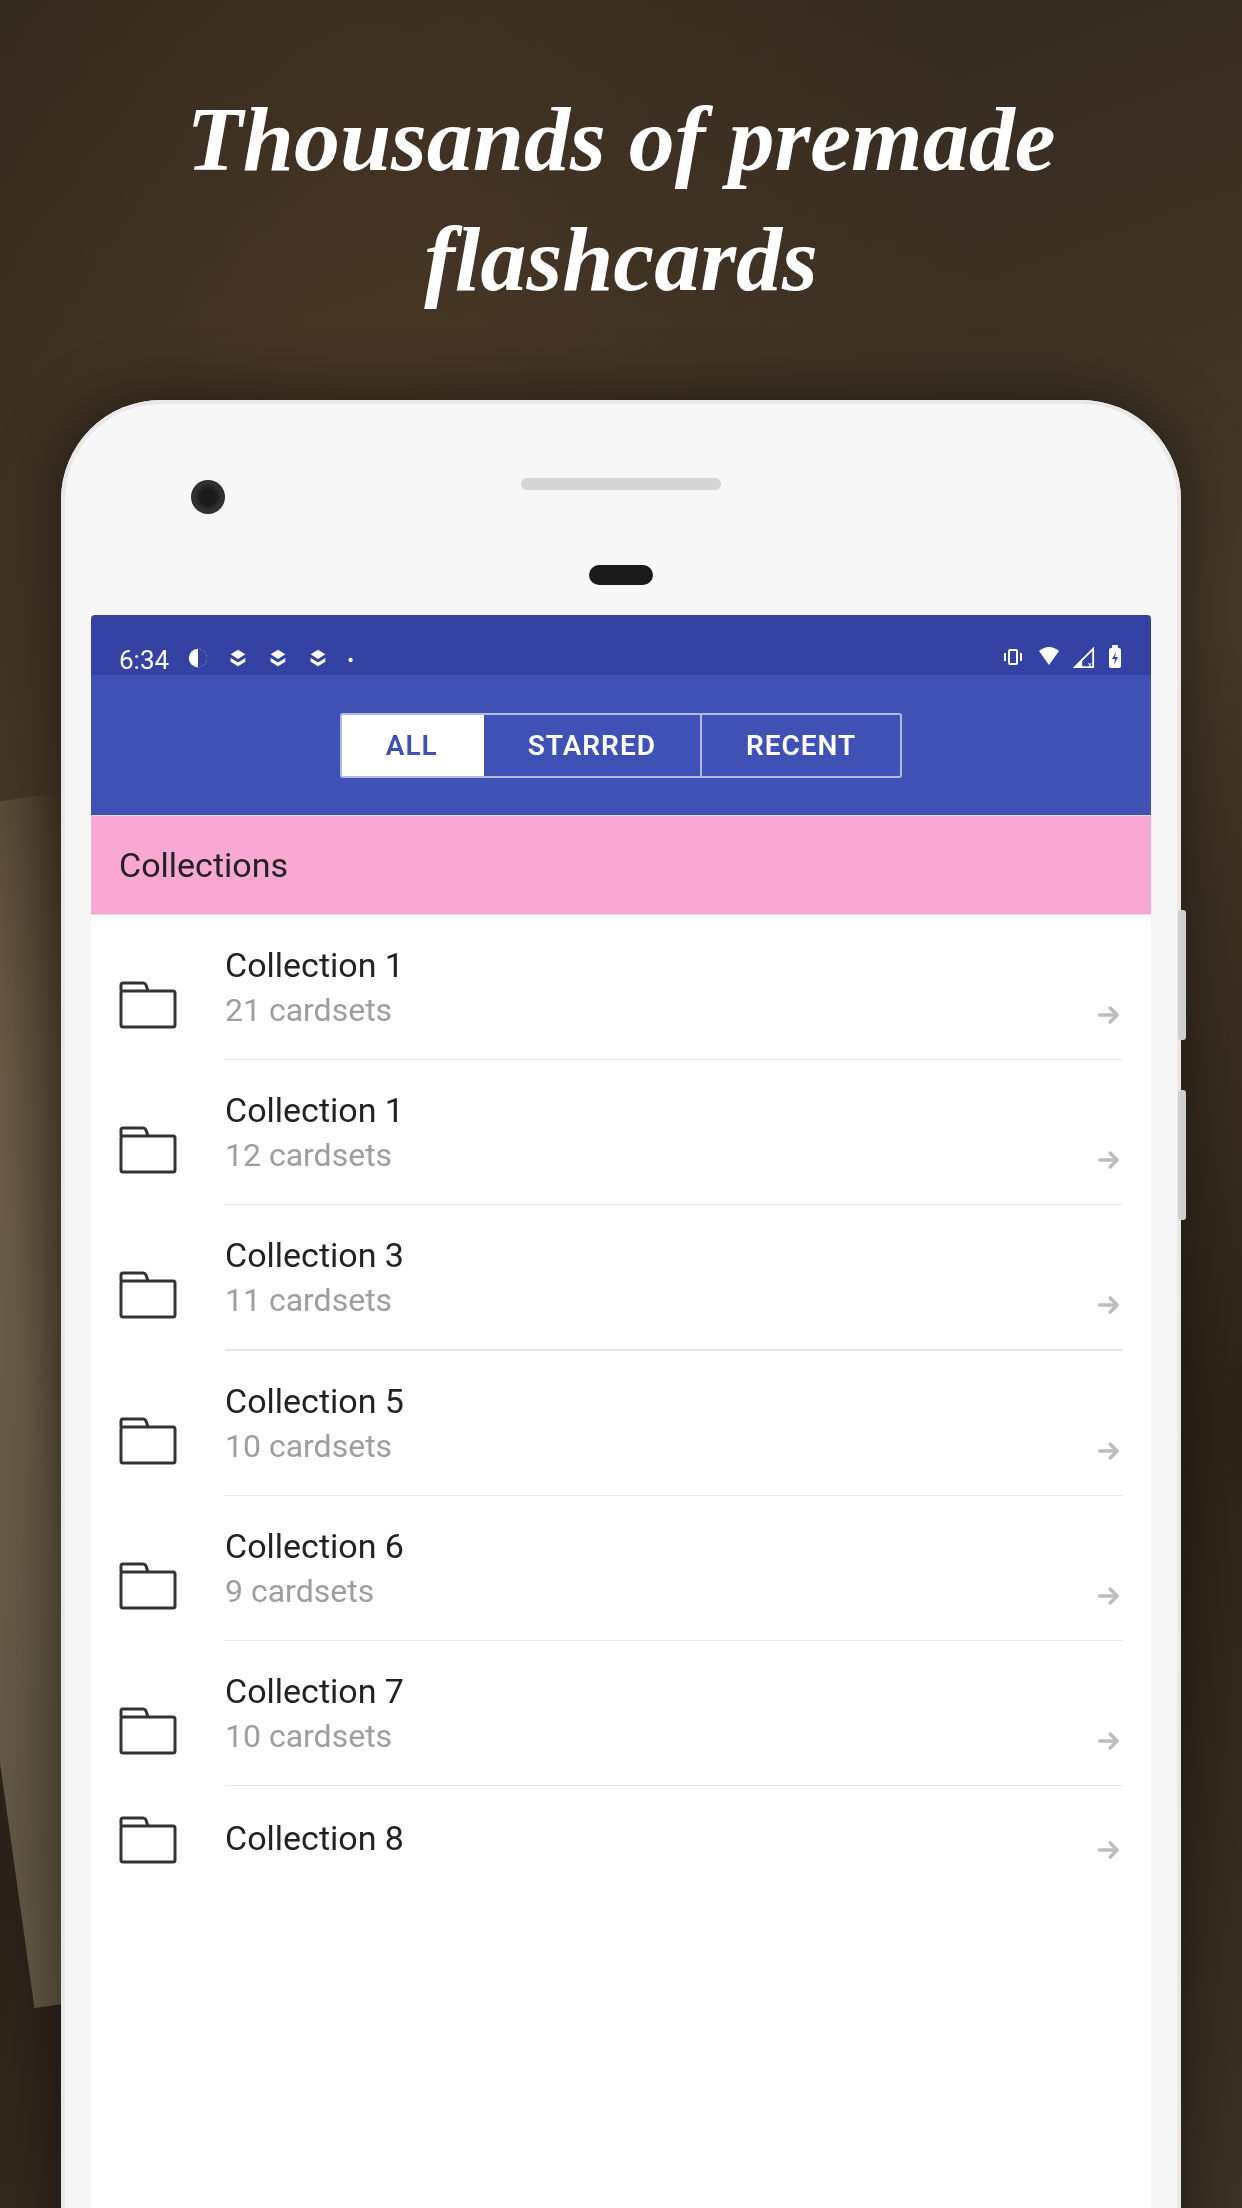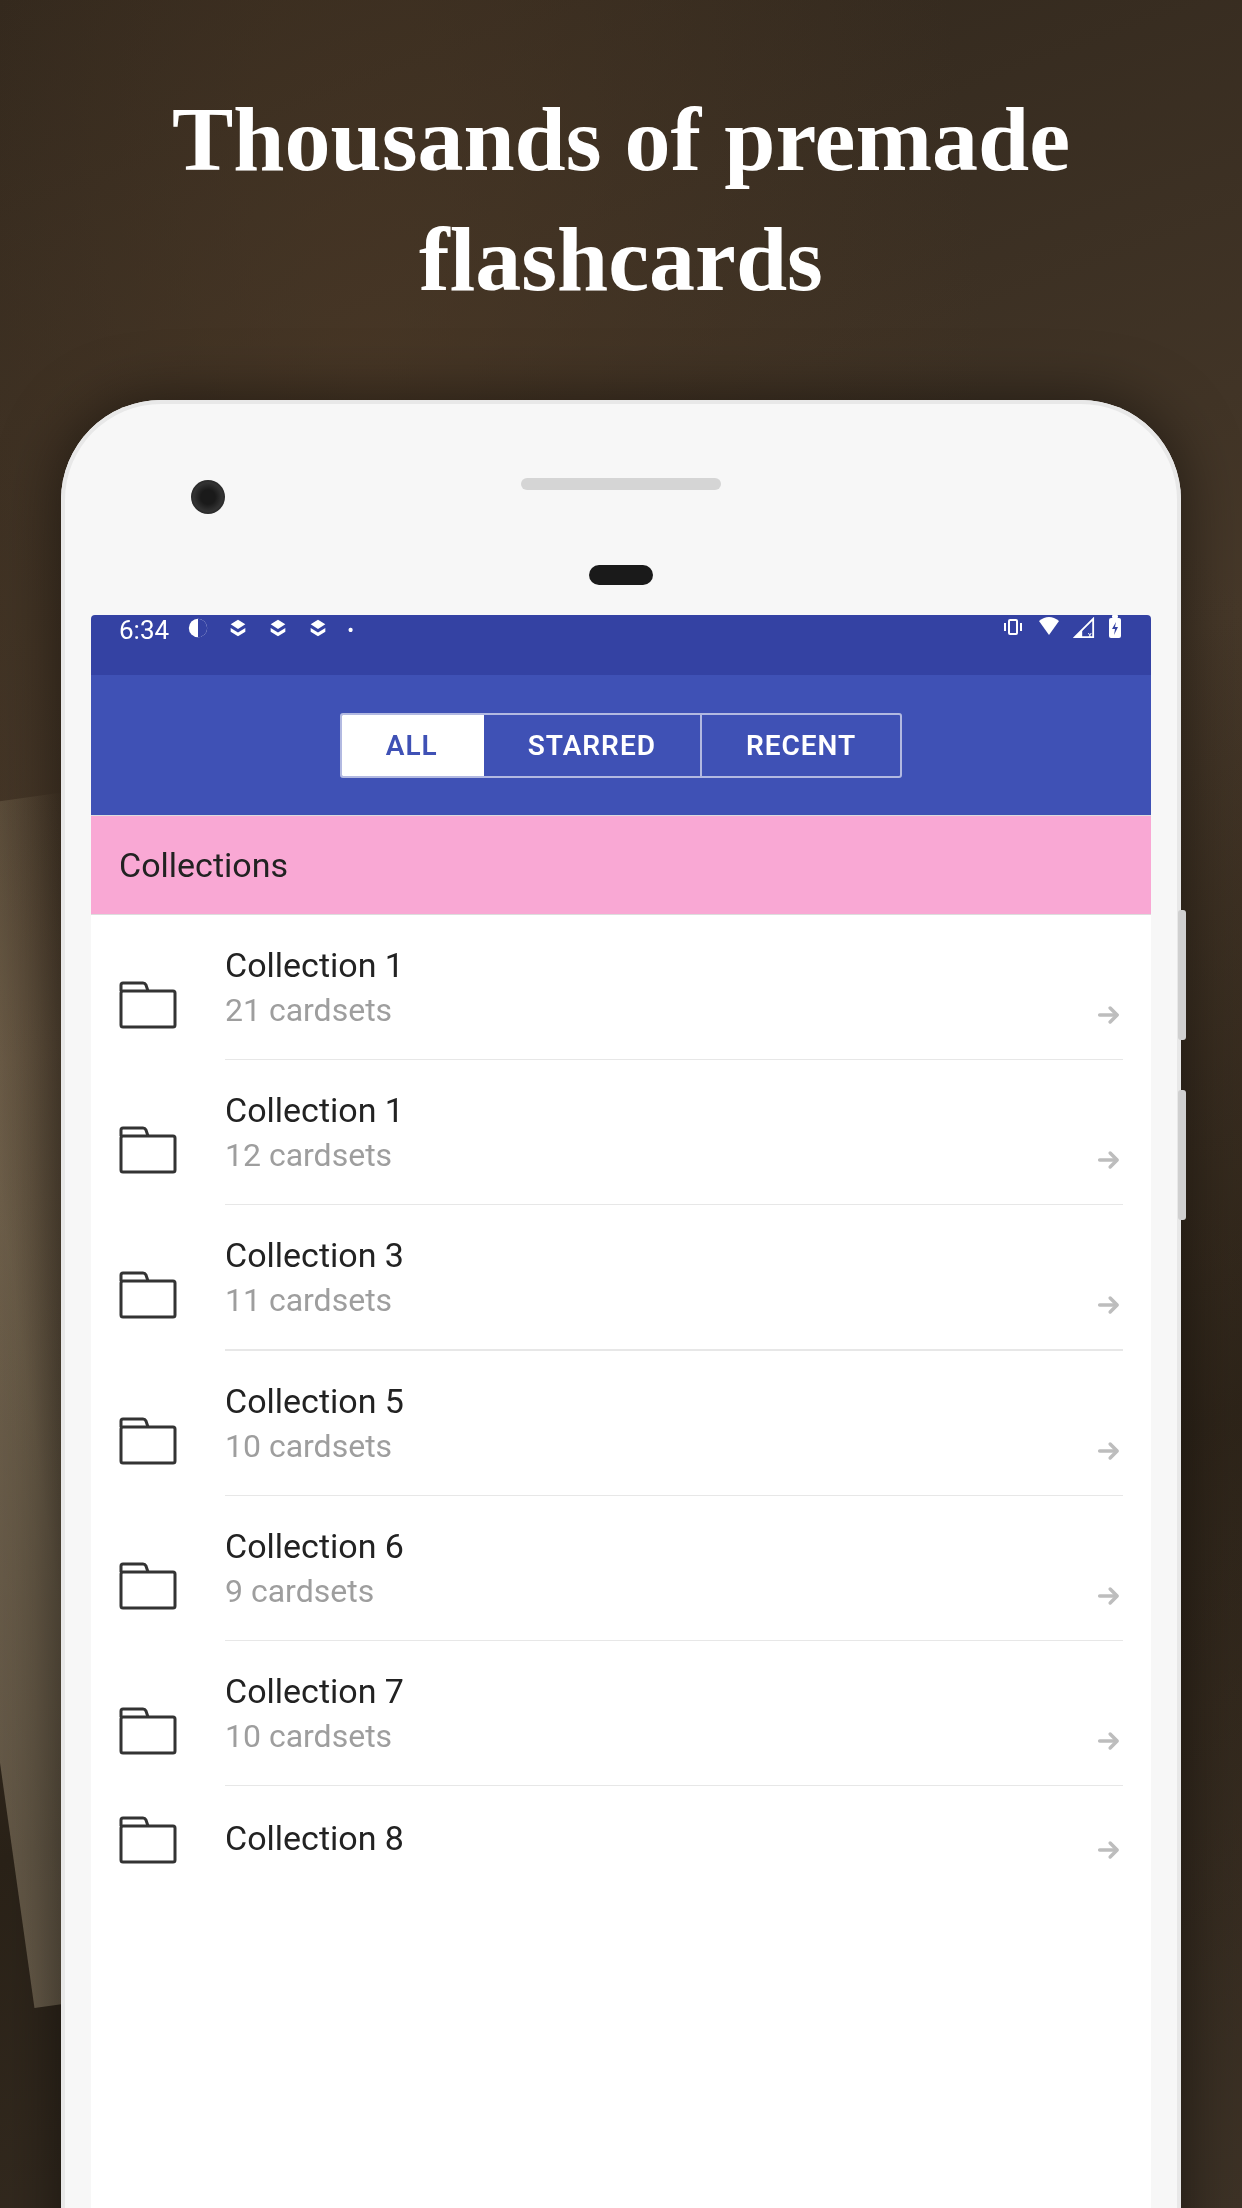--- a/index.html
+++ b/index.html
@@ -28,20 +28,21 @@
 .headline {
   position: absolute;
   top: 80px; left: 0; right: 0;
   text-align: center;
   font-family: Georgia, 'Times New Roman', serif;
   font-size: 92px;
   font-weight: bold;
   color: #fff;
   line-height: 1.3;
   padding: 0 44px;
+  font-style: italic;
 }
 .phone {
   position: absolute;
   left: 50%; transform: translateX(-50%);
   top: 400px;
   width: 1120px;
   height: 2100px;
   background: #f7f7f7;
   border-radius: 100px;
   box-shadow: 0 0 60px rgba(0,0,0,0.5), inset 0 0 0 4px #e8e8e8;
@@ -70,21 +71,21 @@
 .screen {
   position: absolute;
   left: 30px; right: 30px; top: 215px; bottom: 30px;
   background: #fff;
   overflow: hidden;
   border-radius: 4px;
 }
 .statusbar {
   height: 60px;
   background: #3442a3;
-  display: flex; align-items: flex-start;
+  display: flex; align-items: flex-end;
   padding: 0 28px;
   color: #fff;
   font-size: 26px;
 }
 .sb-left { display: flex; align-items: center; gap: 18px; }
 .sb-right { margin-left: auto; display: flex; align-items: center; gap: 12px; }
 .tabbar {
   height: 140px;
   background: #3f51b5;
   display: flex; align-items: center; justify-content: center;

